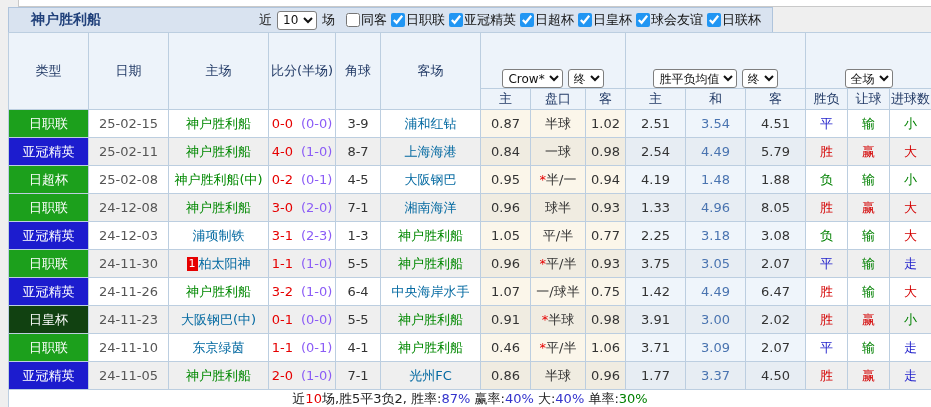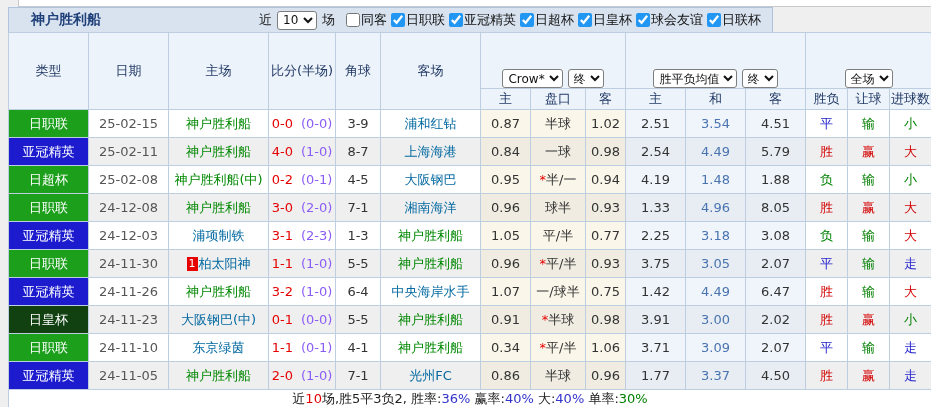--- a/index.html
+++ b/index.html
@@ -319,21 +319,21 @@
     <td class="c-res res-red">赢</td>
     <td class="c-res res-green">小</td>
   </tr>
           <tr>
     <td class="c-type" style="background: rgb(28, 160, 28);">日职联</td>
     <td class="c-date">24-11-10</td>
     <td class="c-home"><span class="team-name">东京绿茵</span></td>
     <td class="c-score"><span class="score-ft">1-1</span><span class="score-ht">(0-1)</span></td>
     <td class="c-corner">4-1</td>
     <td class="c-away"><span class="team-name self-team">神户胜利船</span></td>
-    <td class="c-crow">0.34</td>
+    <td class="c-crow">0.46</td>
     <td class="c-crow"><span class="hstar">*</span><span>平/半</span></td>
     <td class="c-crow">1.06</td>
     <td class="c-sp">3.71</td>
     <td class="c-sp odds-draw">3.09</td>
     <td class="c-sp">2.07</td>
     <td class="c-res res-blue">平</td>
     <td class="c-res res-green">输</td>
     <td class="c-res res-blue">走</td>
   </tr>
           <tr class="even">
@@ -349,20 +349,20 @@
     <td class="c-sp">1.77</td>
     <td class="c-sp odds-draw">3.37</td>
     <td class="c-sp">4.50</td>
     <td class="c-res res-red">胜</td>
     <td class="c-res res-red">赢</td>
     <td class="c-res res-blue">走</td>
   </tr>
         </tbody>
       <tfoot>
         <tr>
-          <td colspan="15" class="summary"><span>近</span><span class="sum-red">10</span><span>场,胜5平3负2, 胜率:</span><span class="sum-blue">36%</span><span> 赢率:</span><span class="sum-blue">40%</span><span> 大:</span><span class="sum-blue">40%</span><span> 单率:</span><span class="sum-green">30%</span></td>
+          <td colspan="15" class="summary"><span>近</span><span class="sum-red">10</span><span>场,胜5平3负2, 胜率:</span><span class="sum-blue">87%</span><span> 赢率:</span><span class="sum-blue">40%</span><span> 大:</span><span class="sum-blue">40%</span><span> 单率:</span><span class="sum-green">30%</span></td>
         </tr>
       </tfoot>
     </table>
 
   </div>
   <div class="bottom-bar">联赛盘路走势</div>
 </div>
 
 </body></html>

